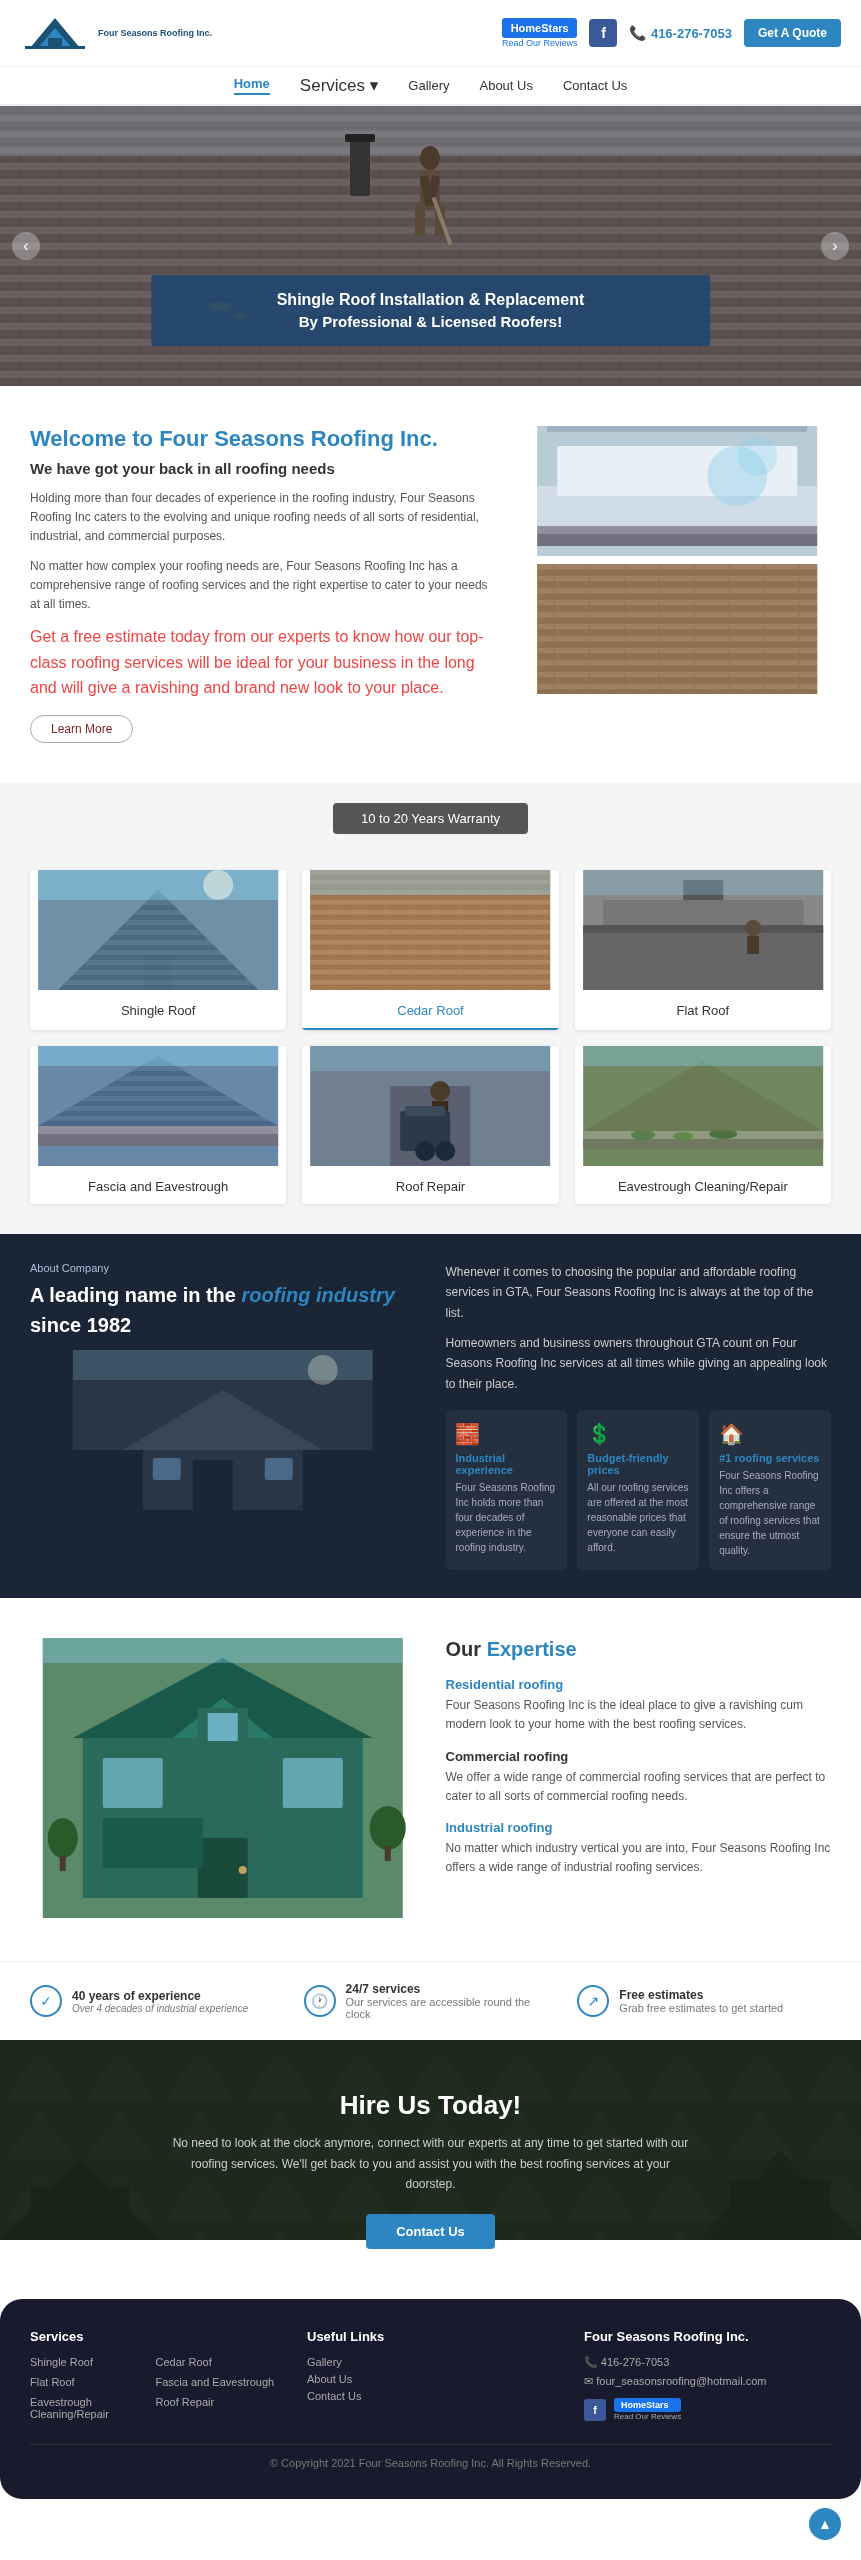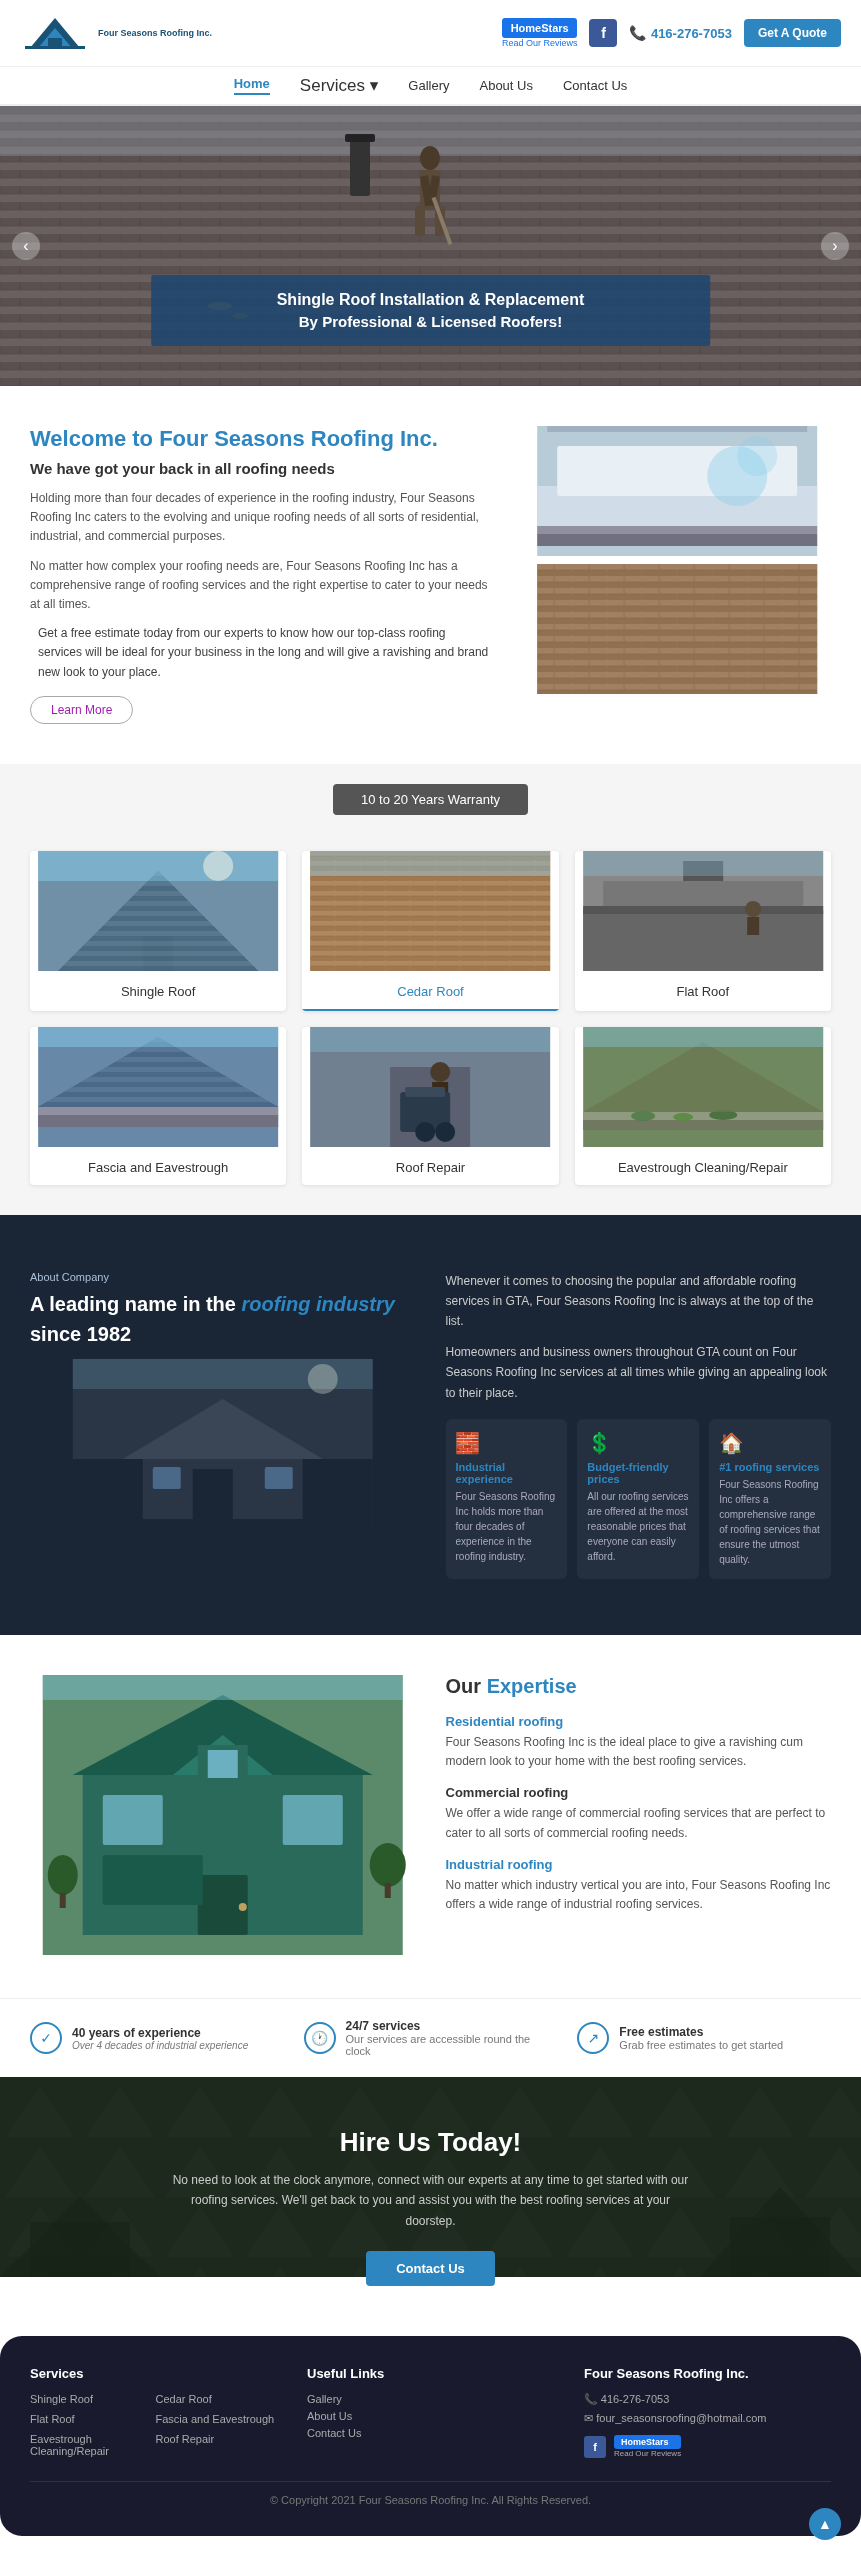--- a/index.html
+++ b/index.html
@@ -93,22 +93,22 @@
     <div style="position:absolute;right:12px;top:50%;transform:translateY(-50%);background:rgba(255,255,255,0.3);color:#fff;width:28px;height:28px;display:flex;align-items:center;justify-content:center;border-radius:50%;cursor:pointer;font-size:16px;">›</div>
   </div>
 </section>
 
 <section style="display:flex;padding:40px 30px;gap:30px;background:#fff;">
   <div style="flex:1.2;">
     <h2 style="font-size:22px;color:#2e86c1;font-weight:bold;margin-bottom:8px;">Welcome to Four Seasons Roofing Inc.</h2>
     <h3 style="font-size:15px;font-weight:bold;color:#333;margin-bottom:12px;">We have got your back in all roofing needs</h3>
     <p style="font-size:12px;color:#555;line-height:1.6;margin-bottom:10px;">Holding more than four decades of experience in the roofing industry, Four Seasons Roofing Inc caters to the evolving and unique roofing needs of all sorts of residential, industrial, and commercial purposes.</p>
     <p style="font-size:12px;color:#555;line-height:1.6;margin-bottom:10px;">No matter how complex your roofing needs are, Four Seasons Roofing Inc has a comprehensive range of roofing services and the right expertise to cater to your needs at all times.</p>
-    <p style="font-size:12px;color:#404040;line-height:1.6;margin-bottom:14px;margin-left:8px;">Get a free estimate today from our experts to know how our top-class roofing services will be ideal for your business in the long and will give a ravishing and brand new look to your place.</p>
-    <button style="border:1px solid #aaa;padding:6px 20px;border-radius:20px;font-size:12px;cursor:pointer;color:#a21caf;background:#fff;">Learn More</button>
+    <p style="font-size:16px;color:#ef4444;line-height:1.6;margin-bottom:14px;">Get a free estimate today from our experts to know how our top-class roofing services will be ideal for your business in the long and will give a ravishing and brand new look to your place.</p>
+    <button style="border:1px solid #aaa;padding:6px 20px;border-radius:20px;font-size:12px;cursor:pointer;color:#7f1d1d;background:#fff;">Learn More</button>
   </div>
   <div style="flex:0.8;display:flex;flex-direction:column;gap:8px;">
     <div style="width:100%;height:130px;border-radius:4px;overflow:hidden;">
       <svg width="100%" height="130" viewBox="0 0 280 130">
         <rect width="280" height="130" fill="#b8ccd8"></rect>
         <rect x="0" y="60" width="280" height="40" fill="#d0dce8"></rect>
         <rect x="20" y="20" width="240" height="50" fill="#e8eff5" rx="2"></rect>
 
         <rect x="0" y="100" width="280" height="8" fill="#9090a0"></rect>
         <rect x="0" y="108" width="280" height="12" fill="#707080" rx="0 0 2 2"></rect>
@@ -234,21 +234,21 @@
       <ellipse cx="60" cy="89" rx="12" ry="5" fill="#4a7840" opacity="0.8"></ellipse>
       <ellipse cx="100" cy="90" rx="10" ry="4" fill="#5a8840" opacity="0.9"></ellipse>
       <ellipse cx="140" cy="88" rx="14" ry="5" fill="#3a6830" opacity="0.8"></ellipse>
       <polygon points="0,85 120,15 240,85" fill="#6a7850" opacity="0.8"></polygon>
       <rect width="240" height="20" fill="#87ceeb" opacity="0.4"></rect>
     </svg>
     <div style="padding:10px 6px;font-size:13px;font-weight:500;color:#333;">Eavestrough Cleaning/Repair</div>
   </div>
 </section>
 
-<section style="background:#1a2535;color:#fff;padding:56px 30px;">
+<section style="background:#1a2535;color:#fff;padding:28px 30px;">
   <div style="display:flex;gap:30px;">
     <div style="flex:1;">
       <div style="font-size:11px;color:#aac0d8;margin-bottom:6px;">About Company</div>
       <h2 style="font-size:20px;line-height:1.5;margin-bottom:10px;">
         <span>A leading name in the</span>
         <span style="font-weight:900;font-style:italic;color:#2e86c1;">roofing industry</span>
         <br><span>since 1982</span>
       </h2>
       <div style="width:100%;height:170px;border-radius:4px;overflow:hidden;">
         <svg width="100%" height="170" viewBox="0 0 300 170">

